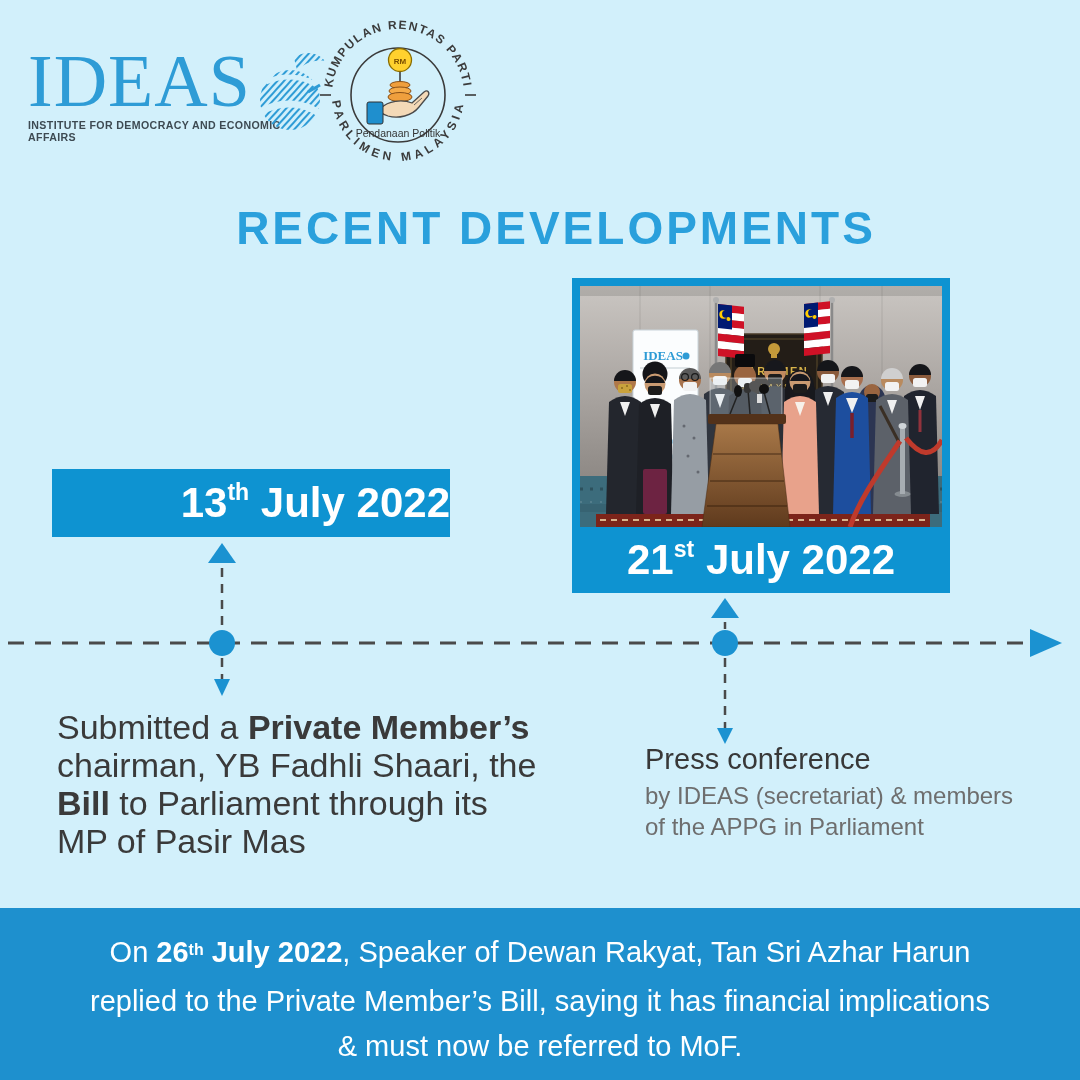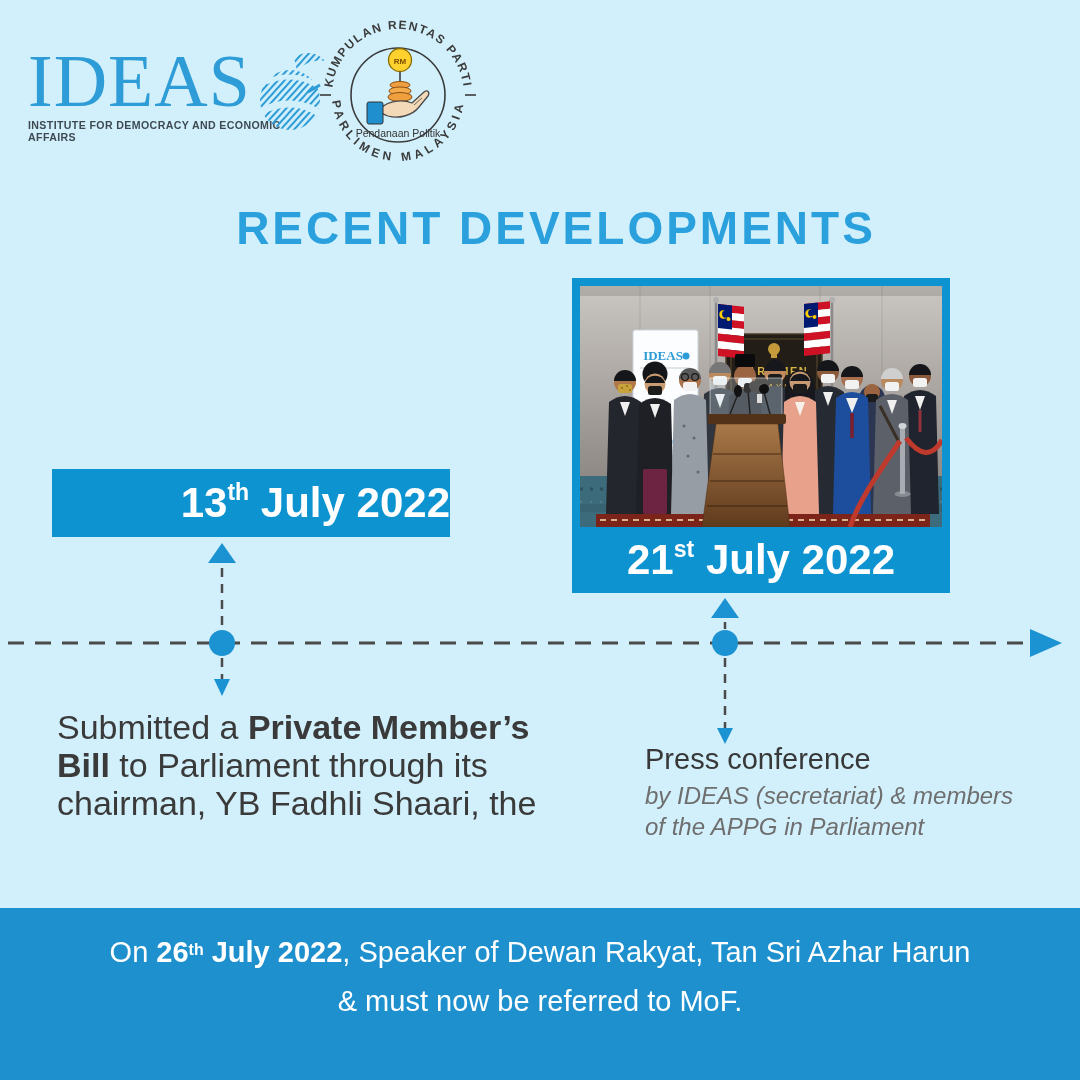--- a/index.html
+++ b/index.html
@@ -32,21 +32,21 @@
   .date-box sup,.date-bar sup,.footer sup{font-size:0.55em;position:relative;top:-0.45em;vertical-align:baseline;}
 
   
   .timeline-svg{position:absolute;left:0;top:530px;pointer-events:none;}
 
   
   .note-left{position:absolute;left:57px;top:708px;width:530px;font-size:34px;line-height:38px;color:#3a3a3a;}
   .note-left .ln{white-space:nowrap;}
   .note-right{position:absolute;left:645px;top:738px;width:380px;}
   .note-right .nr-title{font-size:29px;font-weight:400;color:#383838;line-height:42px;}
-  .note-right .nr-line{font-size:24px;color:#6e6e6e;line-height:31px;white-space:nowrap;font-style:italic;}
+  .note-right .nr-line{font-size:24px;color:#6e6e6e;line-height:31px;white-space:nowrap;}
 
   
   .footer{position:absolute;left:0;top:908px;width:1080px;height:172px;background:#1e90ce;color:#fff;}
   .footer .f-lines{padding-top:22px;text-align:center;font-size:29px;line-height:45px;}
   .footer .f-line{white-space:nowrap;}
 </style>
 </head>
 <body>
 
 <div class="canvas">
@@ -340,31 +340,33 @@
       <polygon points="711,88 739,88 725,68" fill="#1b92d1"></polygon>
       <line x1="725" y1="92" x2="725" y2="99" stroke="#4a4a4a" stroke-width="2.5" stroke-dasharray="9 7"></line>
       <circle cx="725" cy="113" r="13" fill="#1b92d1"></circle>
       <line x1="725" y1="128" x2="725" y2="198" stroke="#4a4a4a" stroke-width="2.5" stroke-dasharray="9 7"></line>
       <polygon points="717,198 733,198 725,214" fill="#1b92d1"></polygon>
     </g>
   </svg>
 
   <div class="note-left">
     <div class="ln"><span class="pre">Submitted a </span><b>Private Member’s</b></div>
+    <div class="ln">chairman, YB Fadhli Shaari, the</div>
     <div class="ln"><b>Bill</b><span class="pre"> to Parliament through its</span></div>
-    <div class="ln">chairman, YB Fadhli Shaari, the</div>
+    <div class="ln">MP of Pasir Mas</div>
   </div>
 
   <div class="note-right">
     <div class="nr-title">Press conference</div>
     <div class="nr-line">by IDEAS (secretariat) &amp; members</div>
     <div class="nr-line">of the APPG in Parliament</div>
   </div>
 
   <div class="footer">
     <div class="f-lines">
       <div class="f-line"><span class="pre">On </span><b><span>26</span><sup>th</sup><span class="pre"> July 2022</span></b><span class="pre">, Speaker of Dewan Rakyat, Tan Sri Azhar Harun</span></div>
+      <div class="f-line">replied to the Private Member’s Bill, saying it has financial implications</div>
       <div class="f-line">&amp; must now be referred to MoF.</div>
     </div>
 
   </div>
 
 </div>
 
 </body></html>

